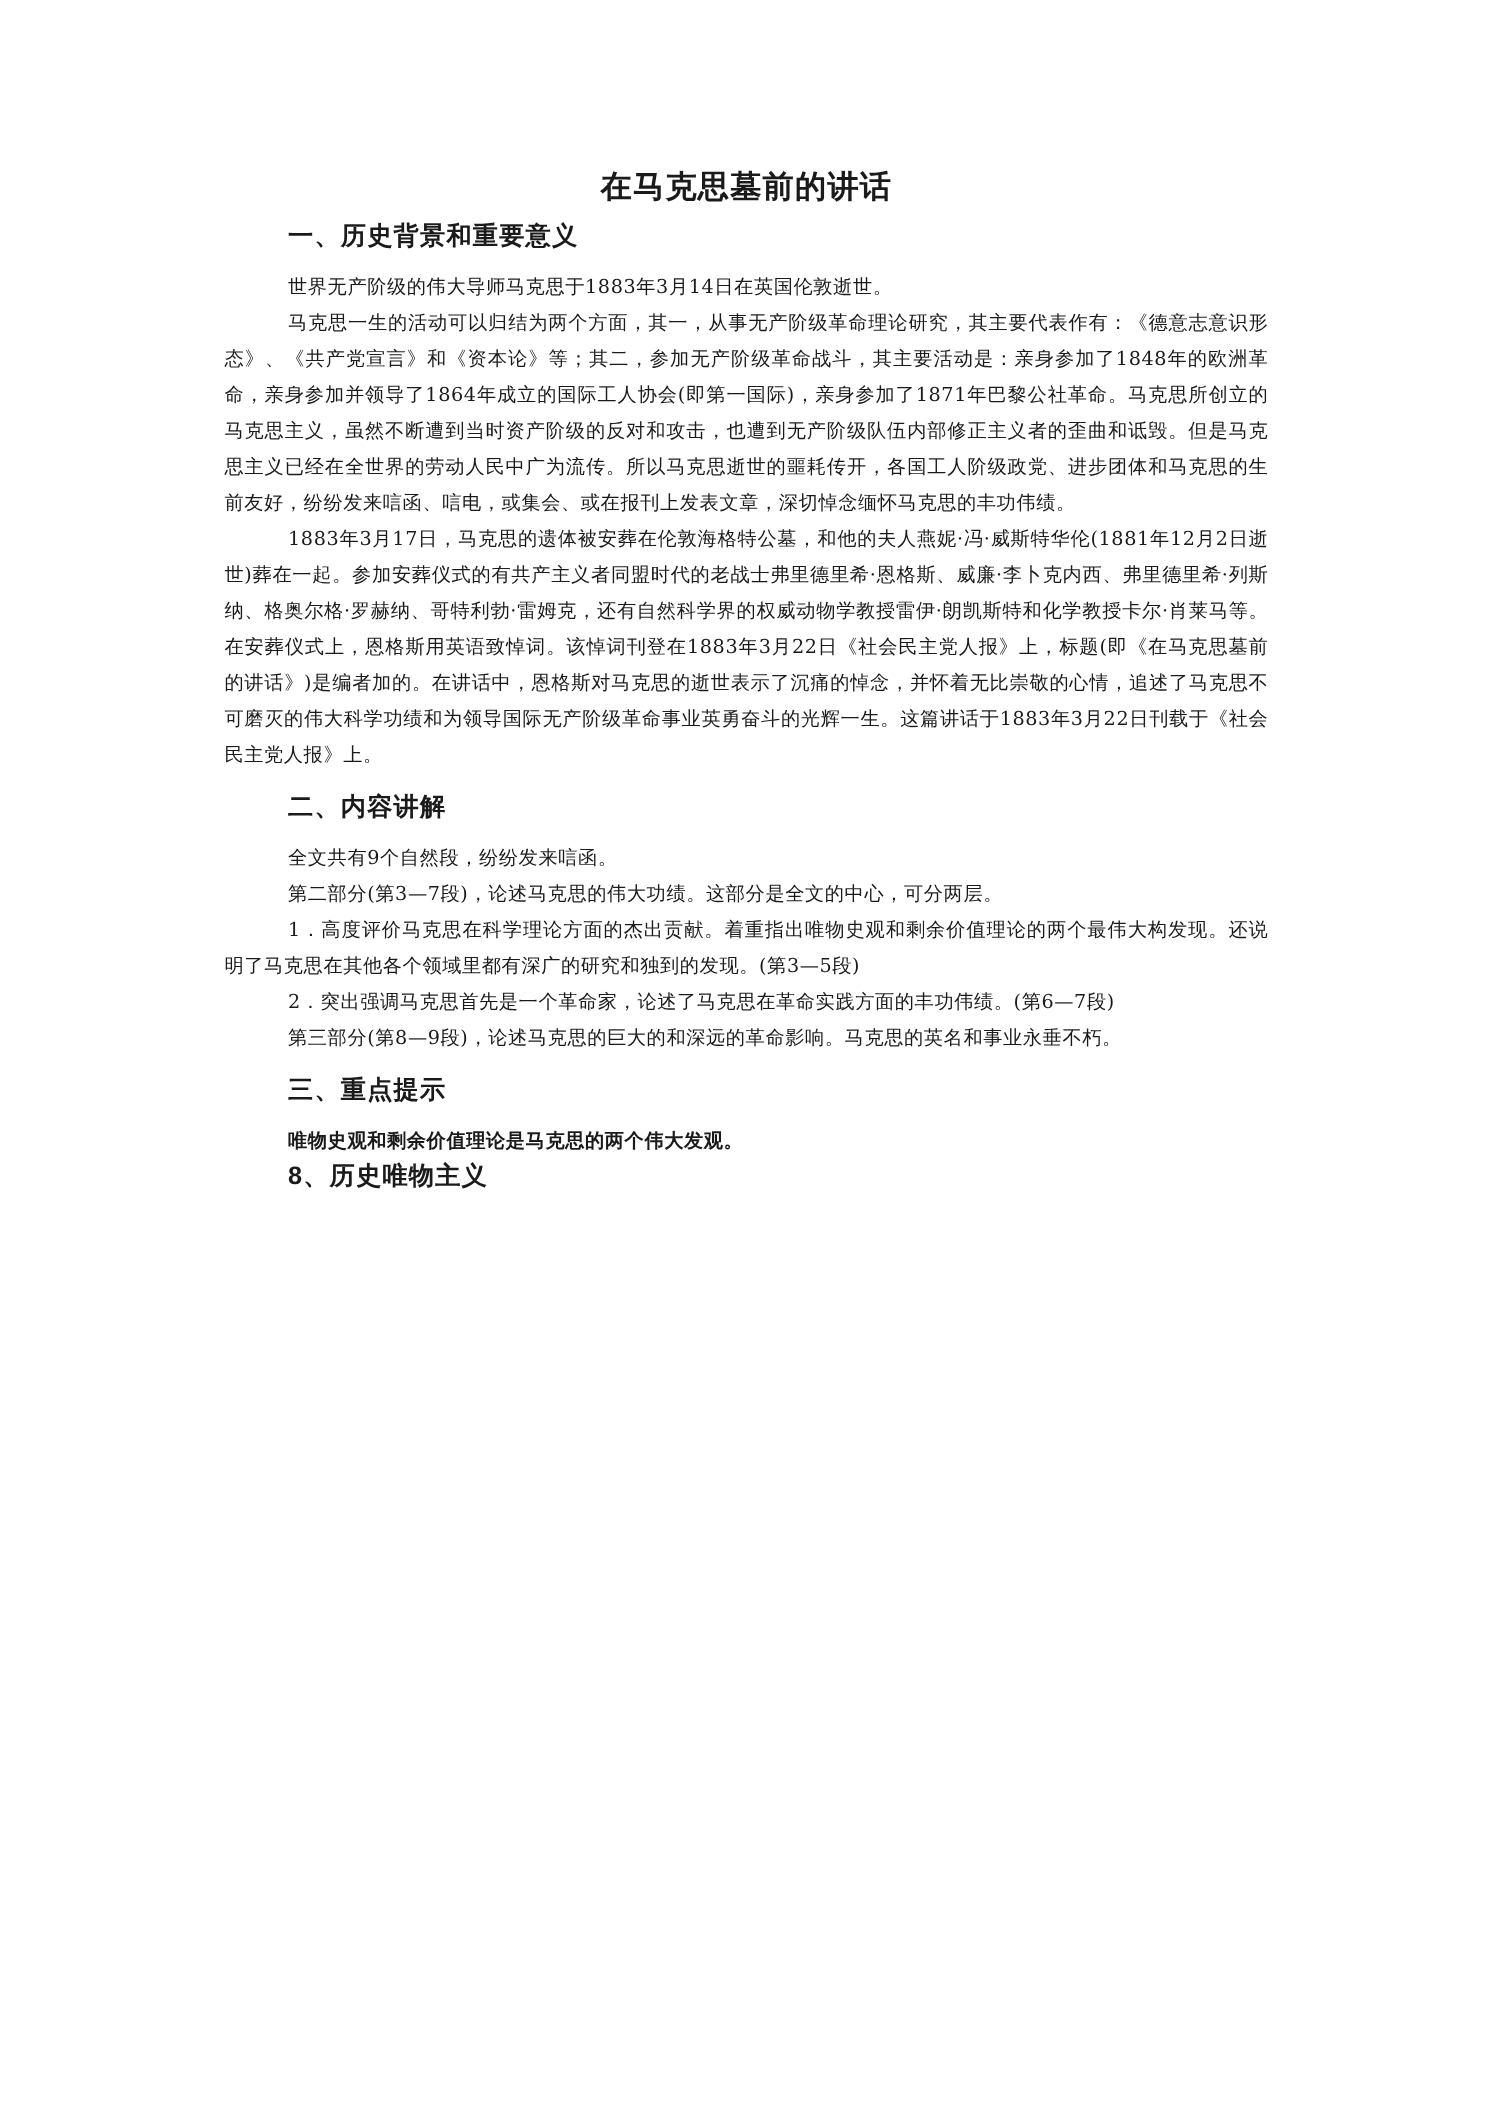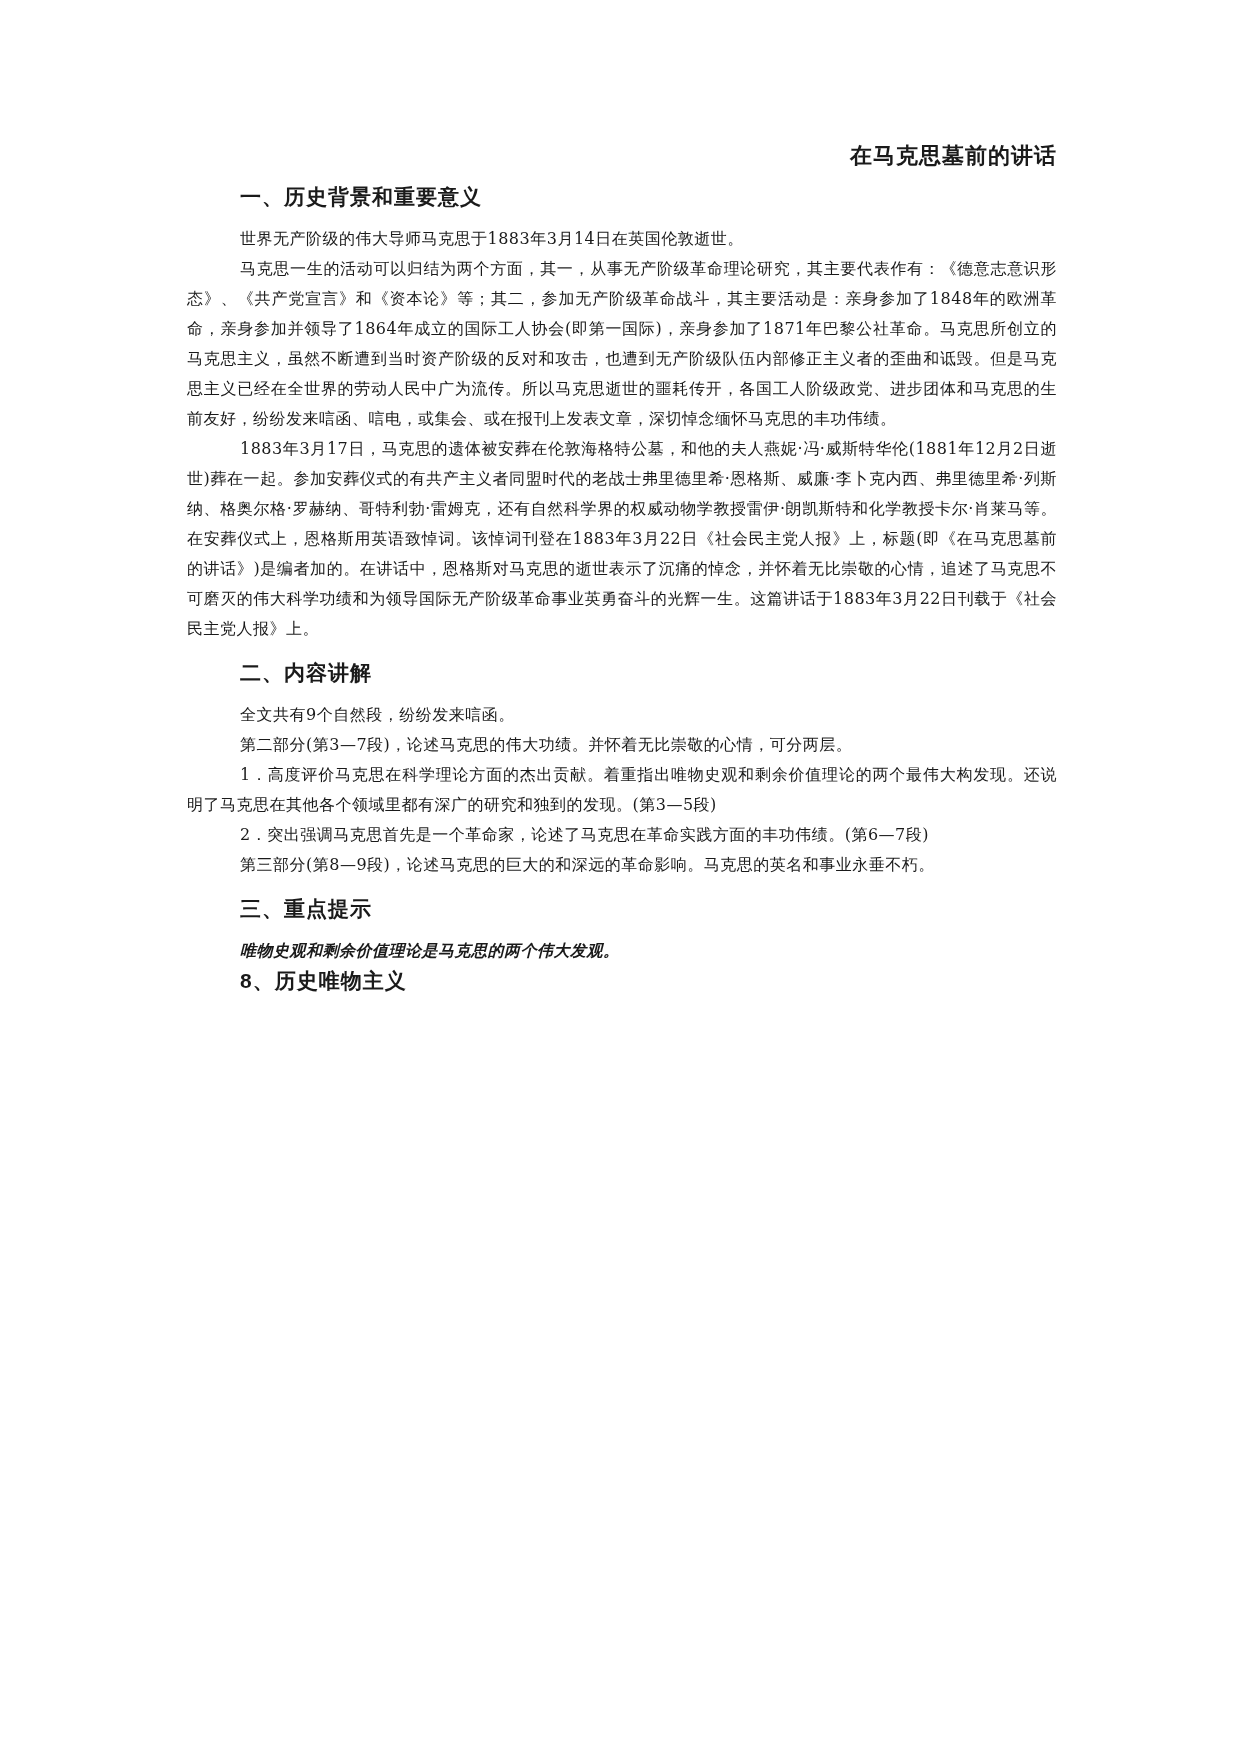--- a/index.html
+++ b/index.html
@@ -15,24 +15,24 @@
       color: #1a1a1a;
       font-family: "DejaVu Serif", "Liberation Serif", serif;
     }
     .page {
       position: absolute;
       left: 187px;
       top: 140px;
       width: 870px;
     }
     .doc-title {
-      text-align: right;
+      text-align: center;
       font-family: "DejaVu Sans", "Liberation Sans", sans-serif;
       font-weight: bold;
-      font-size: 22px;
+      font-size: 26px;
       height: 32px;
       line-height: 32px;
       margin: 0 0 10px 0;
       letter-spacing: 1px;
     }
     .section-heading {
       font-family: Liberation Sans, sans-serif;
       font-weight: bold;
       font-size: 21px;
       line-height: 30px;
@@ -45,40 +45,39 @@
       font-size: 16px;
       line-height: 30px;
       text-indent: 53px;
       text-align: justify;
       text-align-last: left;
       letter-spacing: 0.5px;
     }
     p.para.bold-lead {
       font-family: "DejaVu Sans", "Liberation Sans", sans-serif;
       font-weight: bold;
-      font-style: italic;
     }
   </style>
 </head>
 <body>
 
 <div class="page">
   <h1 class="doc-title">在马克思墓前的讲话</h1>
 
   <section>
     <h2 class="section-heading">一、历史背景和重要意义</h2>
     <p class="para" style="margin-top:12px;">世界无产阶级的伟大导师马克思于1883年3月14日在英国伦敦逝世。</p>
     <p class="para">马克思一生的活动可以归结为两个方面，其一，从事无产阶级革命理论研究，其主要代表作有：《德意志意识形态》、《共产党宣言》和《资本论》等；其二，参加无产阶级革命战斗，其主要活动是：亲身参加了1848年的欧洲革命，亲身参加并领导了1864年成立的国际工人协会(即第一国际)，亲身参加了1871年巴黎公社革命。马克思所创立的马克思主义，虽然不断遭到当时资产阶级的反对和攻击，也遭到无产阶级队伍内部修正主义者的歪曲和诋毁。但是马克思主义已经在全世界的劳动人民中广为流传。所以马克思逝世的噩耗传开，各国工人阶级政党、进步团体和马克思的生前友好，纷纷发来唁函、唁电，或集会、或在报刊上发表文章，深切悼念缅怀马克思的丰功伟绩。</p>
     <p class="para">1883年3月17日，马克思的遗体被安葬在伦敦海格特公墓，和他的夫人燕妮·冯·威斯特华伦(1881年12月2日逝世)葬在一起。参加安葬仪式的有共产主义者同盟时代的老战士弗里德里希·恩格斯、威廉·李卜克内西、弗里德里希·列斯纳、格奥尔格·罗赫纳、哥特利勃·雷姆克，还有自然科学界的权威动物学教授雷伊·朗凯斯特和化学教授卡尔·肖莱马等。在安葬仪式上，恩格斯用英语致悼词。该悼词刊登在1883年3月22日《社会民主党人报》上，标题(即《在马克思墓前的讲话》)是编者加的。在讲话中，恩格斯对马克思的逝世表示了沉痛的悼念，并怀着无比崇敬的心情，追述了马克思不可磨灭的伟大科学功绩和为领导国际无产阶级革命事业英勇奋斗的光辉一生。这篇讲话于1883年3月22日刊载于《社会民主党人报》上。</p>
   </section>
 
   <section style="margin-top:14px;">
     <h2 class="section-heading">二、内容讲解</h2>
     <p class="para" style="margin-top:12px;">全文共有9个自然段，纷纷发来唁函。</p>
-    <p class="para">第二部分(第3—7段)，论述马克思的伟大功绩。并怀着无比崇敬的心情，可分两层。</p>
+    <p class="para">第二部分(第3—7段)，论述马克思的伟大功绩。这部分是全文的中心，可分两层。</p>
     <p class="para">1．高度评价马克思在科学理论方面的杰出贡献。着重指出唯物史观和剩余价值理论的两个最伟大构发现。还说明了马克思在其他各个领域里都有深广的研究和独到的发现。(第3—5段)</p>
     <p class="para">2．突出强调马克思首先是一个革命家，论述了马克思在革命实践方面的丰功伟绩。(第6—7段)</p>
     <p class="para">第三部分(第8—9段)，论述马克思的巨大的和深远的革命影响。马克思的英名和事业永垂不朽。</p>
   </section>
 
   <section style="margin-top:14px;">
     <h2 class="section-heading">三、重点提示</h2>
     <p class="para bold-lead" style="margin-top:12px;">唯物史观和剩余价值理论是马克思的两个伟大发观。</p>
     <h3 class="section-heading">8、历史唯物主义</h3>
   </section>

